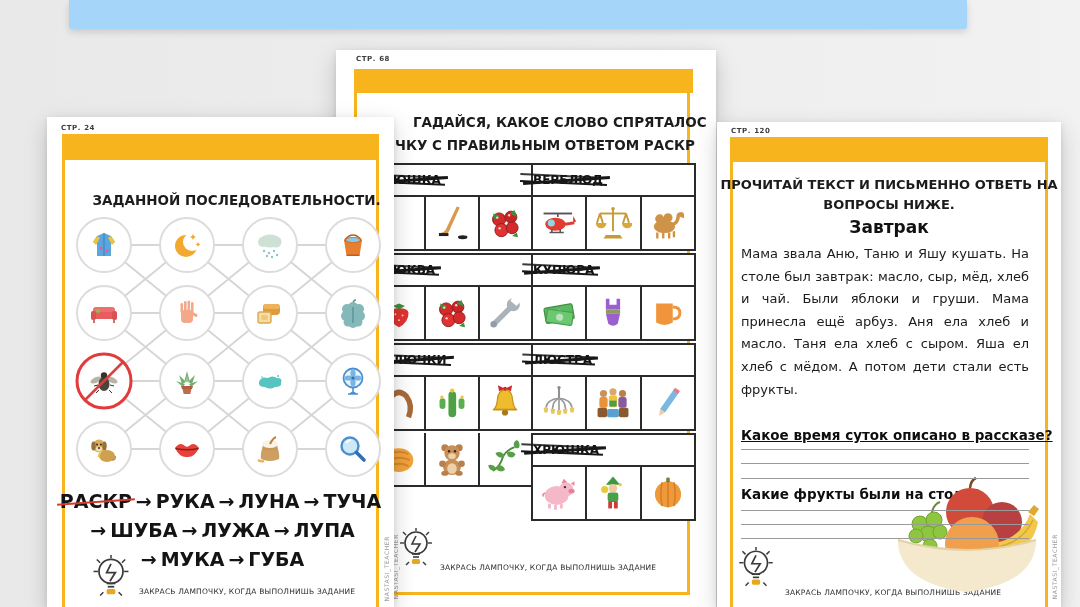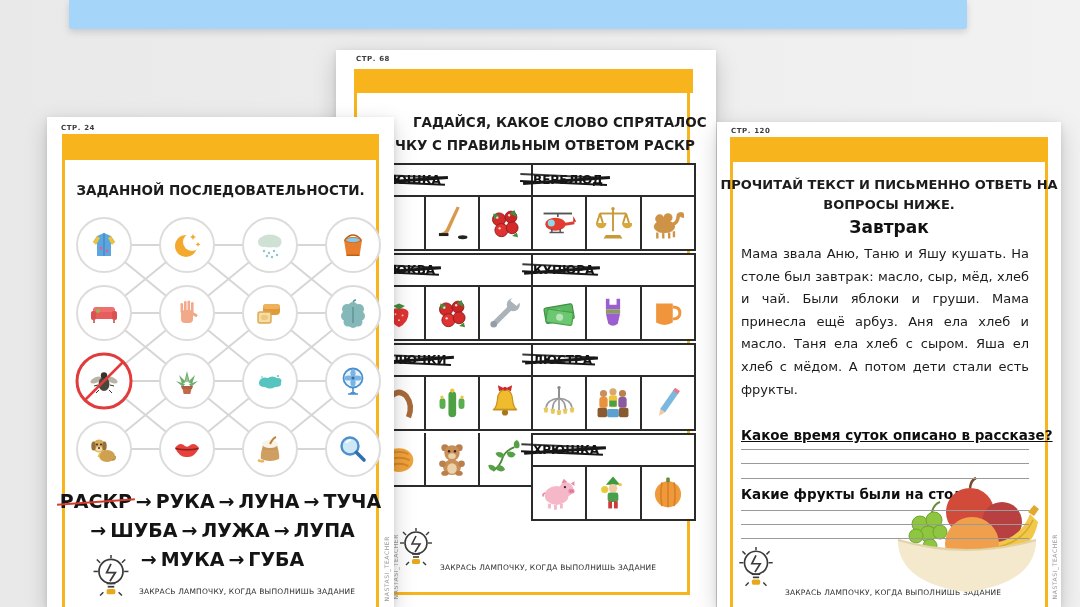--- a/index.html
+++ b/index.html
@@ -395,21 +395,21 @@
         </g>
       </svg>
     <div class="footer-note" style="left:104px;top:513px;">ЗАКРАСЬ ЛАМПОЧКУ, КОГДА ВЫПОЛНИШЬ ЗАДАНИЕ</div>
     <div class="handle" style="left:56px;bottom:8px;">NASTASI_TEACHER</div>
   </div>
 
   <div class="card left">
     <div class="pglabel" style="left:14px;top:7px;">СТР. 24</div>
     <div class="band" style="left:15px;top:17px;width:317px;height:26px;"></div>
     <div class="frame" style="left:15px;top:43px;width:311px;height:450px;border-bottom:none;"></div>
-    <div class="wtitle" style="top:64px;">ЗАДАННОЙ ПОСЛЕДОВАТЕЛЬНОСТИ.</div>
+    <div class="wtitle" style="top:74px;margin-left:16px;">ЗАДАННОЙ ПОСЛЕДОВАТЕЛЬНОСТИ.</div>
 
     <svg style="position:absolute;left:0;top:100px;" width="347" height="262" viewBox="0 0 347 262">
       <g stroke="#d6d6d6" stroke-width="2">
         <path d="M57 28 H306 M57 96 H306 M57 164 H306 M57 232 H306"></path>
         <path d="M57 28 L140 96 M140 28 L57 96 M140 28 L223 96 M223 28 L140 96 M223 28 L306 96 M306 28 L223 96"></path>
         <path d="M57 96 L140 164 M140 96 L57 164 M140 96 L223 164 M223 96 L140 164 M223 96 L306 164 M306 96 L223 164"></path>
         <path d="M57 164 L140 232 M140 164 L57 232 M140 164 L223 232 M223 164 L140 232 M223 164 L306 232 M306 164 L223 232"></path>
       </g>
       <g fill="#fff" stroke="#dcdcdc" stroke-width="2">
         <circle cx="57" cy="28" r="27"></circle>

